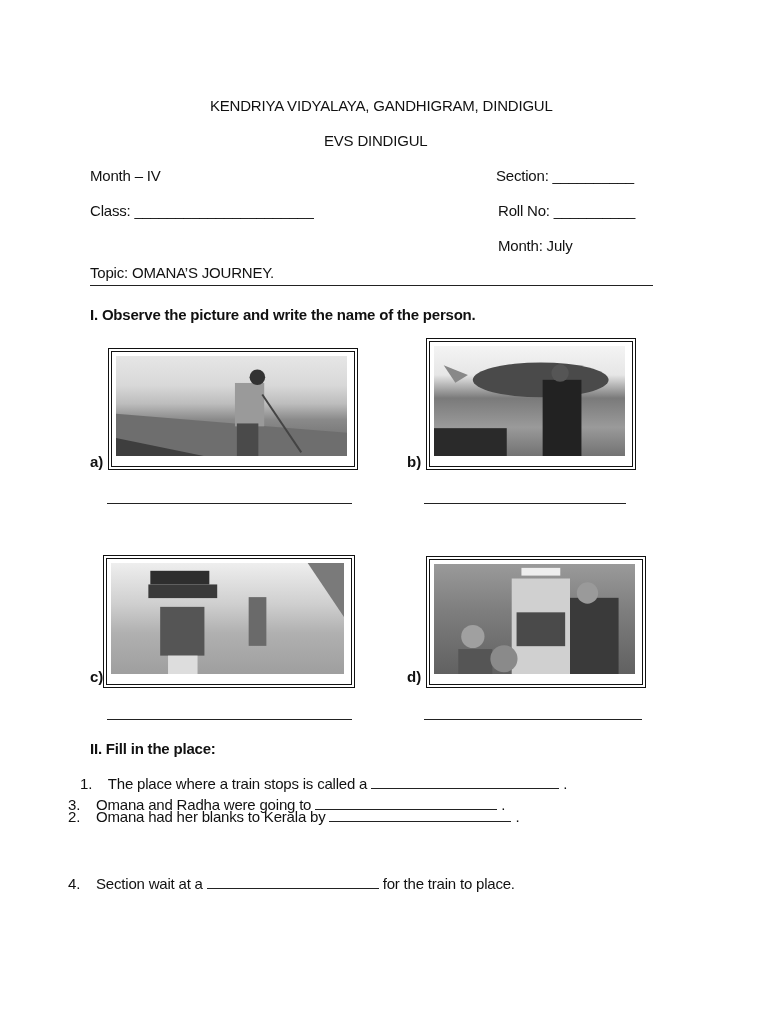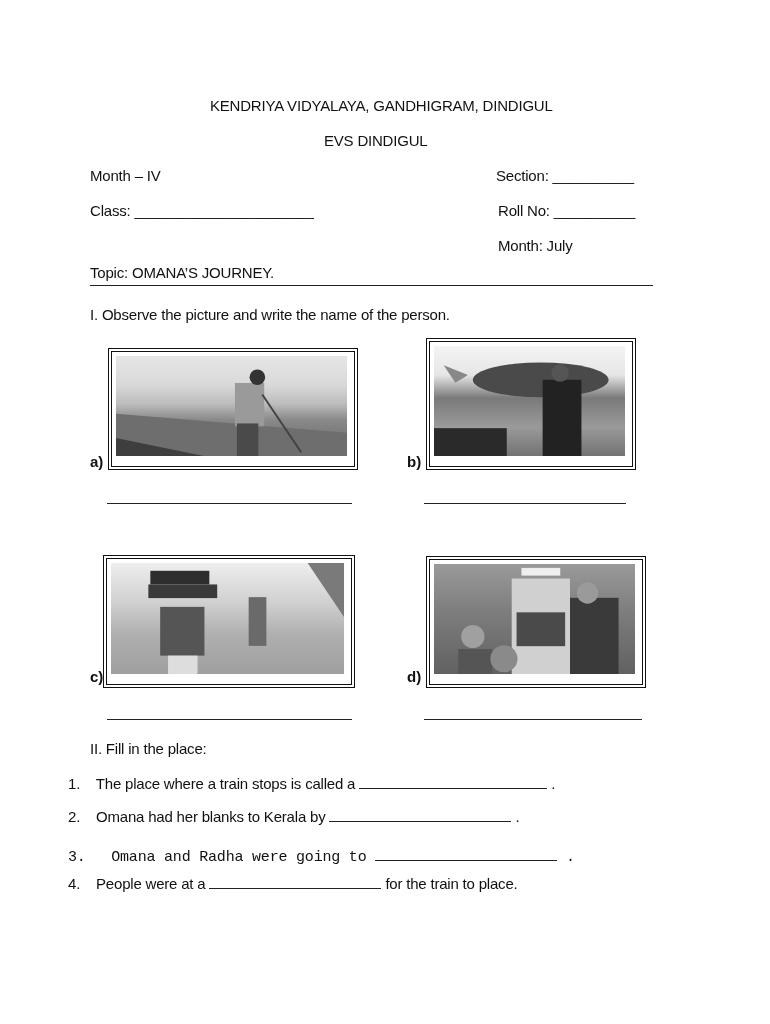--- a/index.html
+++ b/index.html
@@ -1,21 +1,21 @@
 <!DOCTYPE html>
 <html><head>
 <meta charset="utf-8">
 <style>
   html, body { margin: 0; padding: 0; background: #ffffff; }
   body { width: 770px; height: 1024px; position: relative; overflow: hidden;
          font-family: "Liberation Sans", "DejaVu Sans", sans-serif; color: #111; }
   .abs { position: absolute; white-space: nowrap; }
   .t { font-size: 15px; letter-spacing: -0.2px; }
   .u { text-underline-offset: 2px; text-align: right; }
-  .b { font-weight: normal; }
+  .b { font-weight: bold; }
   .rule { position: absolute; height: 0; border-top: 1.3px solid #222; }
   .frame { position: absolute; border: 4px double #111; box-sizing: border-box;
            background: #fff; padding: 4px; }
   .frame .inner { position: relative; width: 100%; height: 100%; overflow: hidden; background: #cfcfcf; }
   .frame .inner::after { content: ""; position: absolute; inset: 0;
            border-right: 3px solid #fff; border-bottom: 6px solid #fff; }
   .lbl { position: absolute; font-size: 15px; font-weight: bold; }
 </style>
 </head>
 <body>
@@ -90,40 +90,40 @@
       <circle cx="72" cy="98" r="14" fill="#8a8a8a"></circle>
       <rect x="140" y="35" width="50" height="85" fill="#3a3a3a"></rect>
       <circle cx="158" cy="30" r="11" fill="#9a9a9a"></circle>
     </svg>
   </div>
 </div>
 <div class="rule" style="left:424px;top:719px;width:218px;"></div>
 
 <div class="abs t b" style="left:90px;top:740px;">II. Fill in the place:</div>
 
-<div class="abs t" style="left:68px;top:775px;">
+<div class="abs t" style="left:80px;top:775px;">
   <span>1.</span>
   <span style="display:inline-block;width:8px;"></span>
   <span>The place where a train stops is called a </span>
   <span style="display:inline-block;width:188px;border-bottom:1.3px solid #222;height:12px;vertical-align:baseline;"></span>
   <span>.</span>
 </div>
 <div class="abs t" style="left:68px;top:808px;">
   <span>2.</span>
   <span style="display:inline-block;width:8px;"></span>
   <span>Omana had her blanks to Kerala by </span>
   <span style="display:inline-block;width:182px;border-bottom:1.3px solid #222;height:12px;vertical-align:baseline;"></span>
   <span>.</span>
 </div>
-<div class="abs t" style="left:68px;top:848px;font-family:Liberation Mono, monospace;">
+<div class="abs t" style="left:68px;top:796px;">
   <span>3.</span>
   <span style="display:inline-block;width:8px;"></span>
   <span>Omana and Radha were going to </span>
   <span style="display:inline-block;width:182px;border-bottom:1.3px solid #222;height:12px;vertical-align:baseline;"></span>
   <span>.</span>
 </div>
 <div class="abs t" style="left:68px;top:875px;">
   <span>4.</span>
   <span style="display:inline-block;width:8px;"></span>
-  <span>People were at a </span>
+  <span>Section wait at a </span>
   <span style="display:inline-block;width:172px;border-bottom:1.3px solid #222;height:12px;vertical-align:baseline;"></span>
   <span> for the train to place.</span>
 </div>
 
 </body></html>

